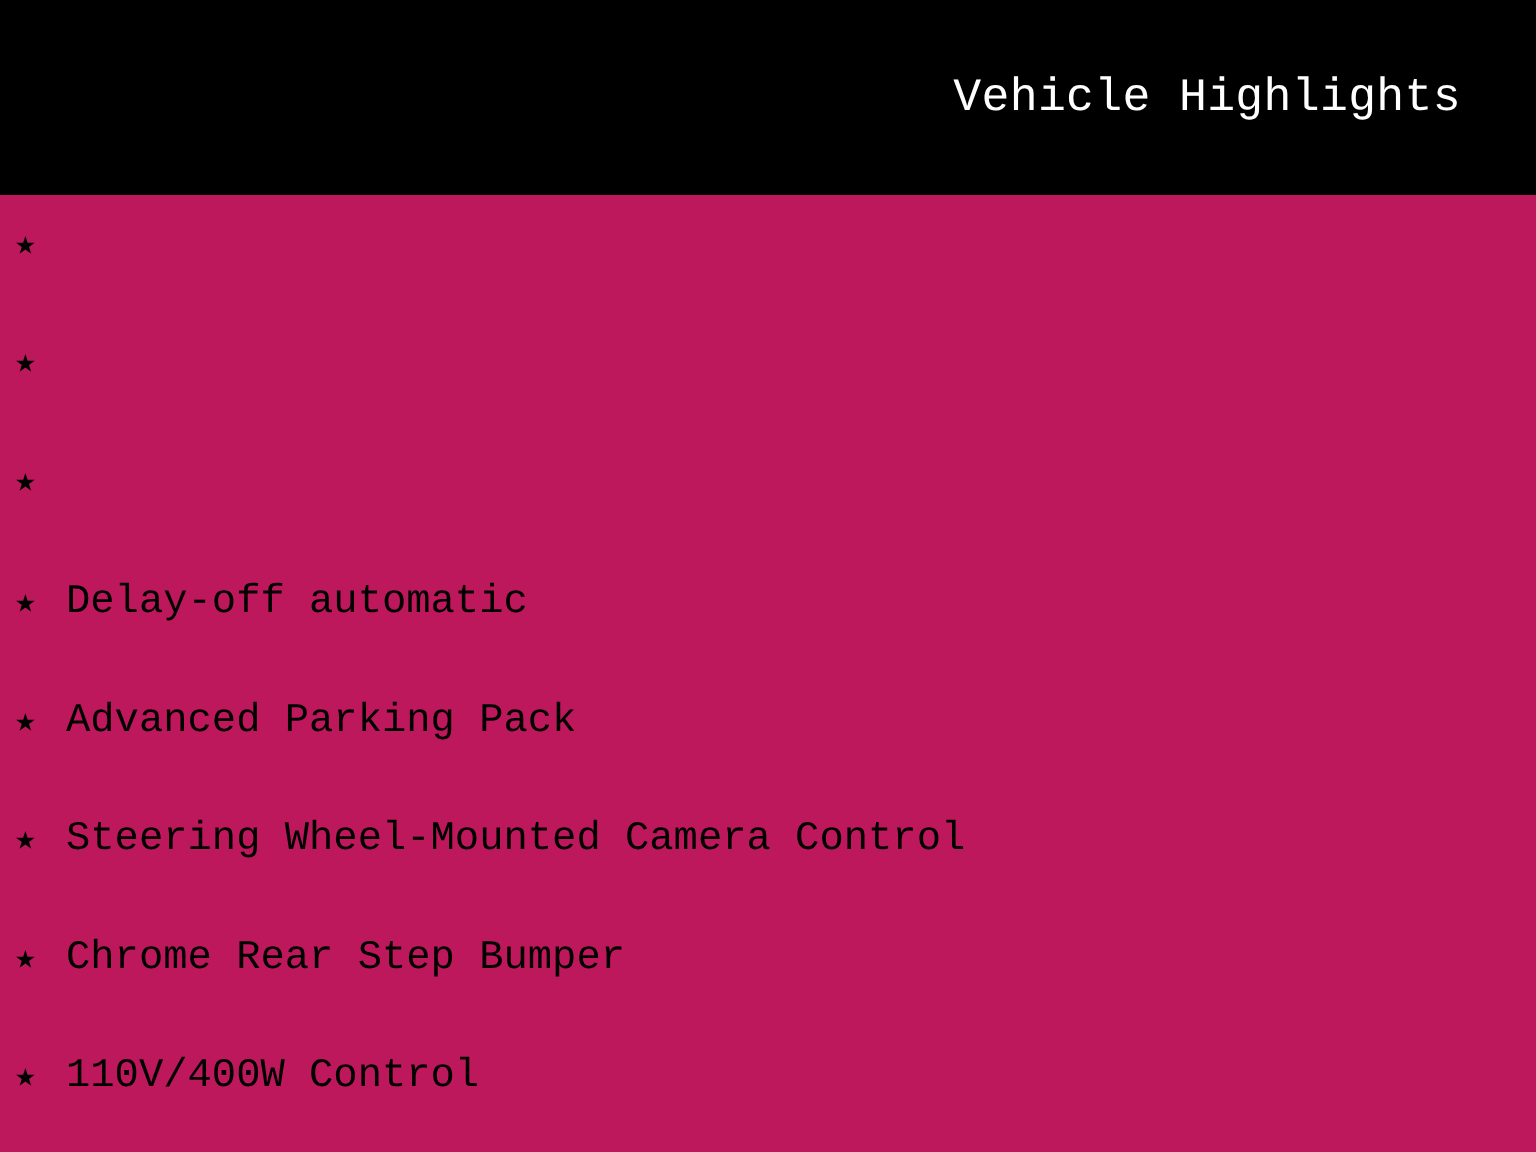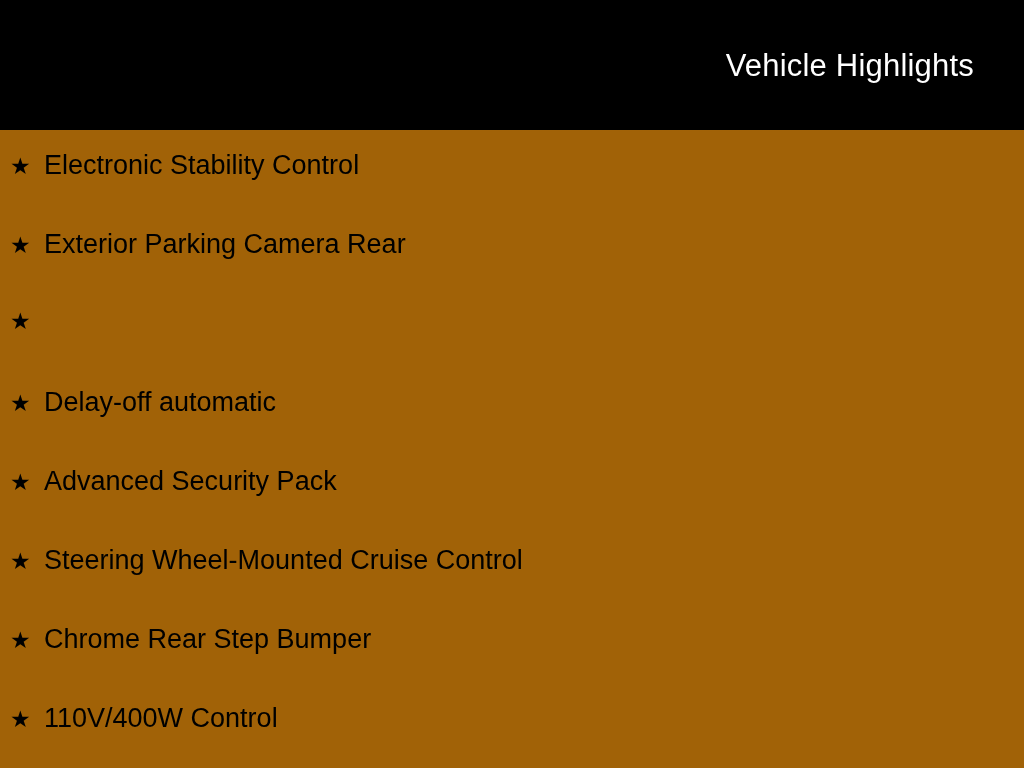--- a/index.html
+++ b/index.html
@@ -10,21 +10,22 @@
     width: 1024px;
     height: 768px;
     background: #ffffff;
     font-family: "Liberation Sans", sans-serif;
     overflow: hidden;
   }
   .page {
     position: relative;
     width: 1024px;
     height: 768px;
-    background: #a16207;
+    background: #be185d;
+    font-family: Liberation Mono, monospace;
   }
   .header-bar {
     width: 100%;
     height: 130px;
     background: #000000;
     display: flex;
     align-items: center;
     justify-content: flex-end;
     box-sizing: border-box;
     padding-right: 50px;
@@ -70,40 +71,38 @@
 
 <div class="page">
 
   <div class="header-bar">
     <div class="header-title">Vehicle Highlights</div>
   </div>
 
   <ul class="highlights-list">
     <li class="highlight-item">
       <span class="bullet-star">★</span>
-      <span class="highlight-label">Electronic Stability Control</span>
     </li>
     <li class="highlight-item">
       <span class="bullet-star">★</span>
-      <span class="highlight-label">Exterior Parking Camera Rear</span>
     </li>
     <li class="highlight-item">
       <span class="bullet-star">★</span>
     </li>
     <li class="highlight-item">
       <span class="bullet-star">★</span>
       <span class="highlight-label">Delay-off automatic</span>
     </li>
     <li class="highlight-item">
       <span class="bullet-star">★</span>
-      <span class="highlight-label">Advanced Security Pack</span>
+      <span class="highlight-label">Advanced Parking Pack</span>
     </li>
     <li class="highlight-item">
       <span class="bullet-star">★</span>
-      <span class="highlight-label">Steering Wheel-Mounted Cruise Control</span>
+      <span class="highlight-label">Steering Wheel-Mounted Camera Control</span>
     </li>
     <li class="highlight-item">
       <span class="bullet-star">★</span>
       <span class="highlight-label">Chrome Rear Step Bumper</span>
     </li>
     <li class="highlight-item">
       <span class="bullet-star">★</span>
       <span class="highlight-label">110V/400W Control</span>
     </li>
   </ul>

